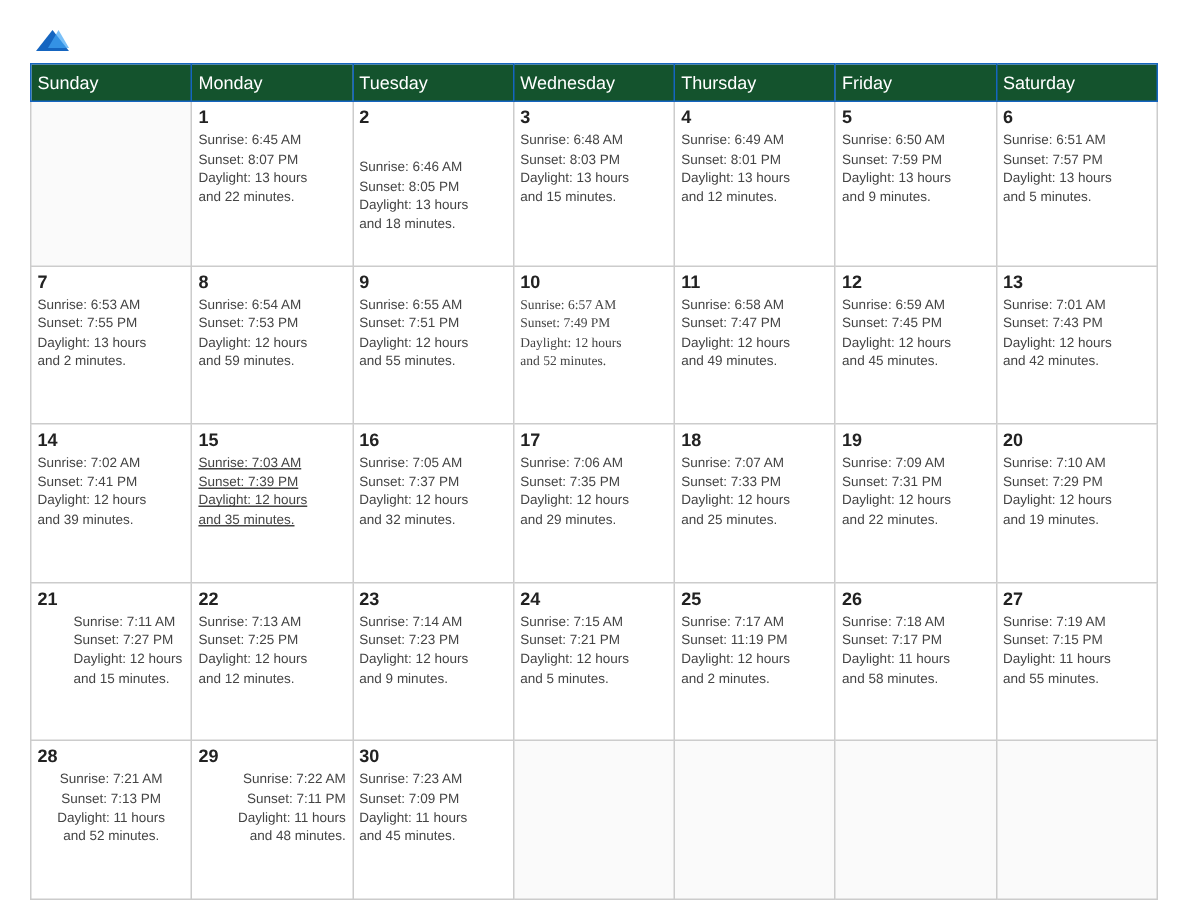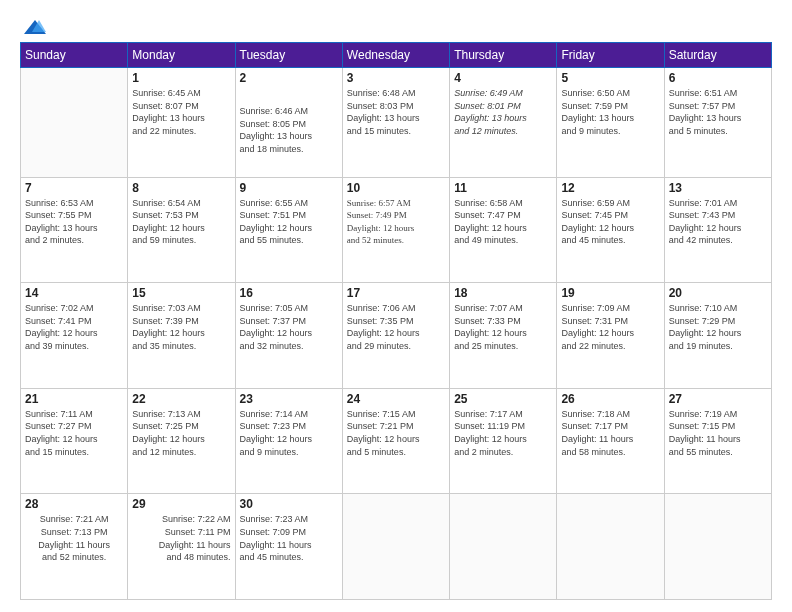--- a/index.html
+++ b/index.html
@@ -61,21 +61,21 @@
       color: #444;
     }
     .calendar {
       flex: 1;
       border: 1px solid #ccc;
       border-collapse: collapse;
       width: 100%;
       table-layout: fixed;
     }
     .calendar th {
-      background: #4c1d95;
+      background: #14532d;
       color: #fff;
       font-size: 12px;
       padding: 5px 4px;
       text-align: left;
       border: 1px solid #1565c0;
       font-weight: normal;
     }
     .calendar td {
       border: 1px solid #ccc;
       vertical-align: top;
@@ -152,21 +152,21 @@
           </td>
           <td>
             <span class="day-number">3</span>
             <div class="day-info" style="white-space: pre-line;">Sunrise: 6:48 AM
 Sunset: 8:03 PM
 Daylight: 13 hours
 and 15 minutes.</div>
           </td>
           <td>
             <span class="day-number">4</span>
-            <div class="day-info" style="white-space: pre-line; font-style: italic;">Sunrise: 6:49 AM
+            <div class="day-info" style="white-space: pre-line;">Sunrise: 6:49 AM
 Sunset: 8:01 PM
 Daylight: 13 hours
 and 12 minutes.</div>
           </td>
           <td>
             <span class="day-number">5</span>
             <div class="day-info" style="white-space: pre-line;">Sunrise: 6:50 AM
 Sunset: 7:59 PM
 Daylight: 13 hours
 and 9 minutes.</div>
@@ -233,21 +233,21 @@
         <tr>
           <td>
             <span class="day-number">14</span>
             <div class="day-info" style="white-space: pre-line;">Sunrise: 7:02 AM
 Sunset: 7:41 PM
 Daylight: 12 hours
 and 39 minutes.</div>
           </td>
           <td>
             <span class="day-number">15</span>
-            <div class="day-info" style="white-space: pre-line;">Sunrise: 7:03 AM
+            <div class="day-info" style="white-space: pre-line; text-decoration: underline;">Sunrise: 7:03 AM
 Sunset: 7:39 PM
 Daylight: 12 hours
 and 35 minutes.</div>
           </td>
           <td>
             <span class="day-number">16</span>
             <div class="day-info" style="white-space: pre-line;">Sunrise: 7:05 AM
 Sunset: 7:37 PM
 Daylight: 12 hours
 and 32 minutes.</div>
@@ -277,21 +277,21 @@
             <span class="day-number">20</span>
             <div class="day-info" style="white-space: pre-line;">Sunrise: 7:10 AM
 Sunset: 7:29 PM
 Daylight: 12 hours
 and 19 minutes.</div>
           </td>
         </tr>
         <tr>
           <td>
             <span class="day-number">21</span>
-            <div class="day-info" style="white-space: pre-line;">Sunrise: 7:11 AM
+            <div class="day-info" style="white-space: pre-line; margin-left: 24px;">Sunrise: 7:11 AM
 Sunset: 7:27 PM
 Daylight: 12 hours
 and 15 minutes.</div>
           </td>
           <td>
             <span class="day-number">22</span>
             <div class="day-info" style="white-space: pre-line;">Sunrise: 7:13 AM
 Sunset: 7:25 PM
 Daylight: 12 hours
 and 12 minutes.</div>

